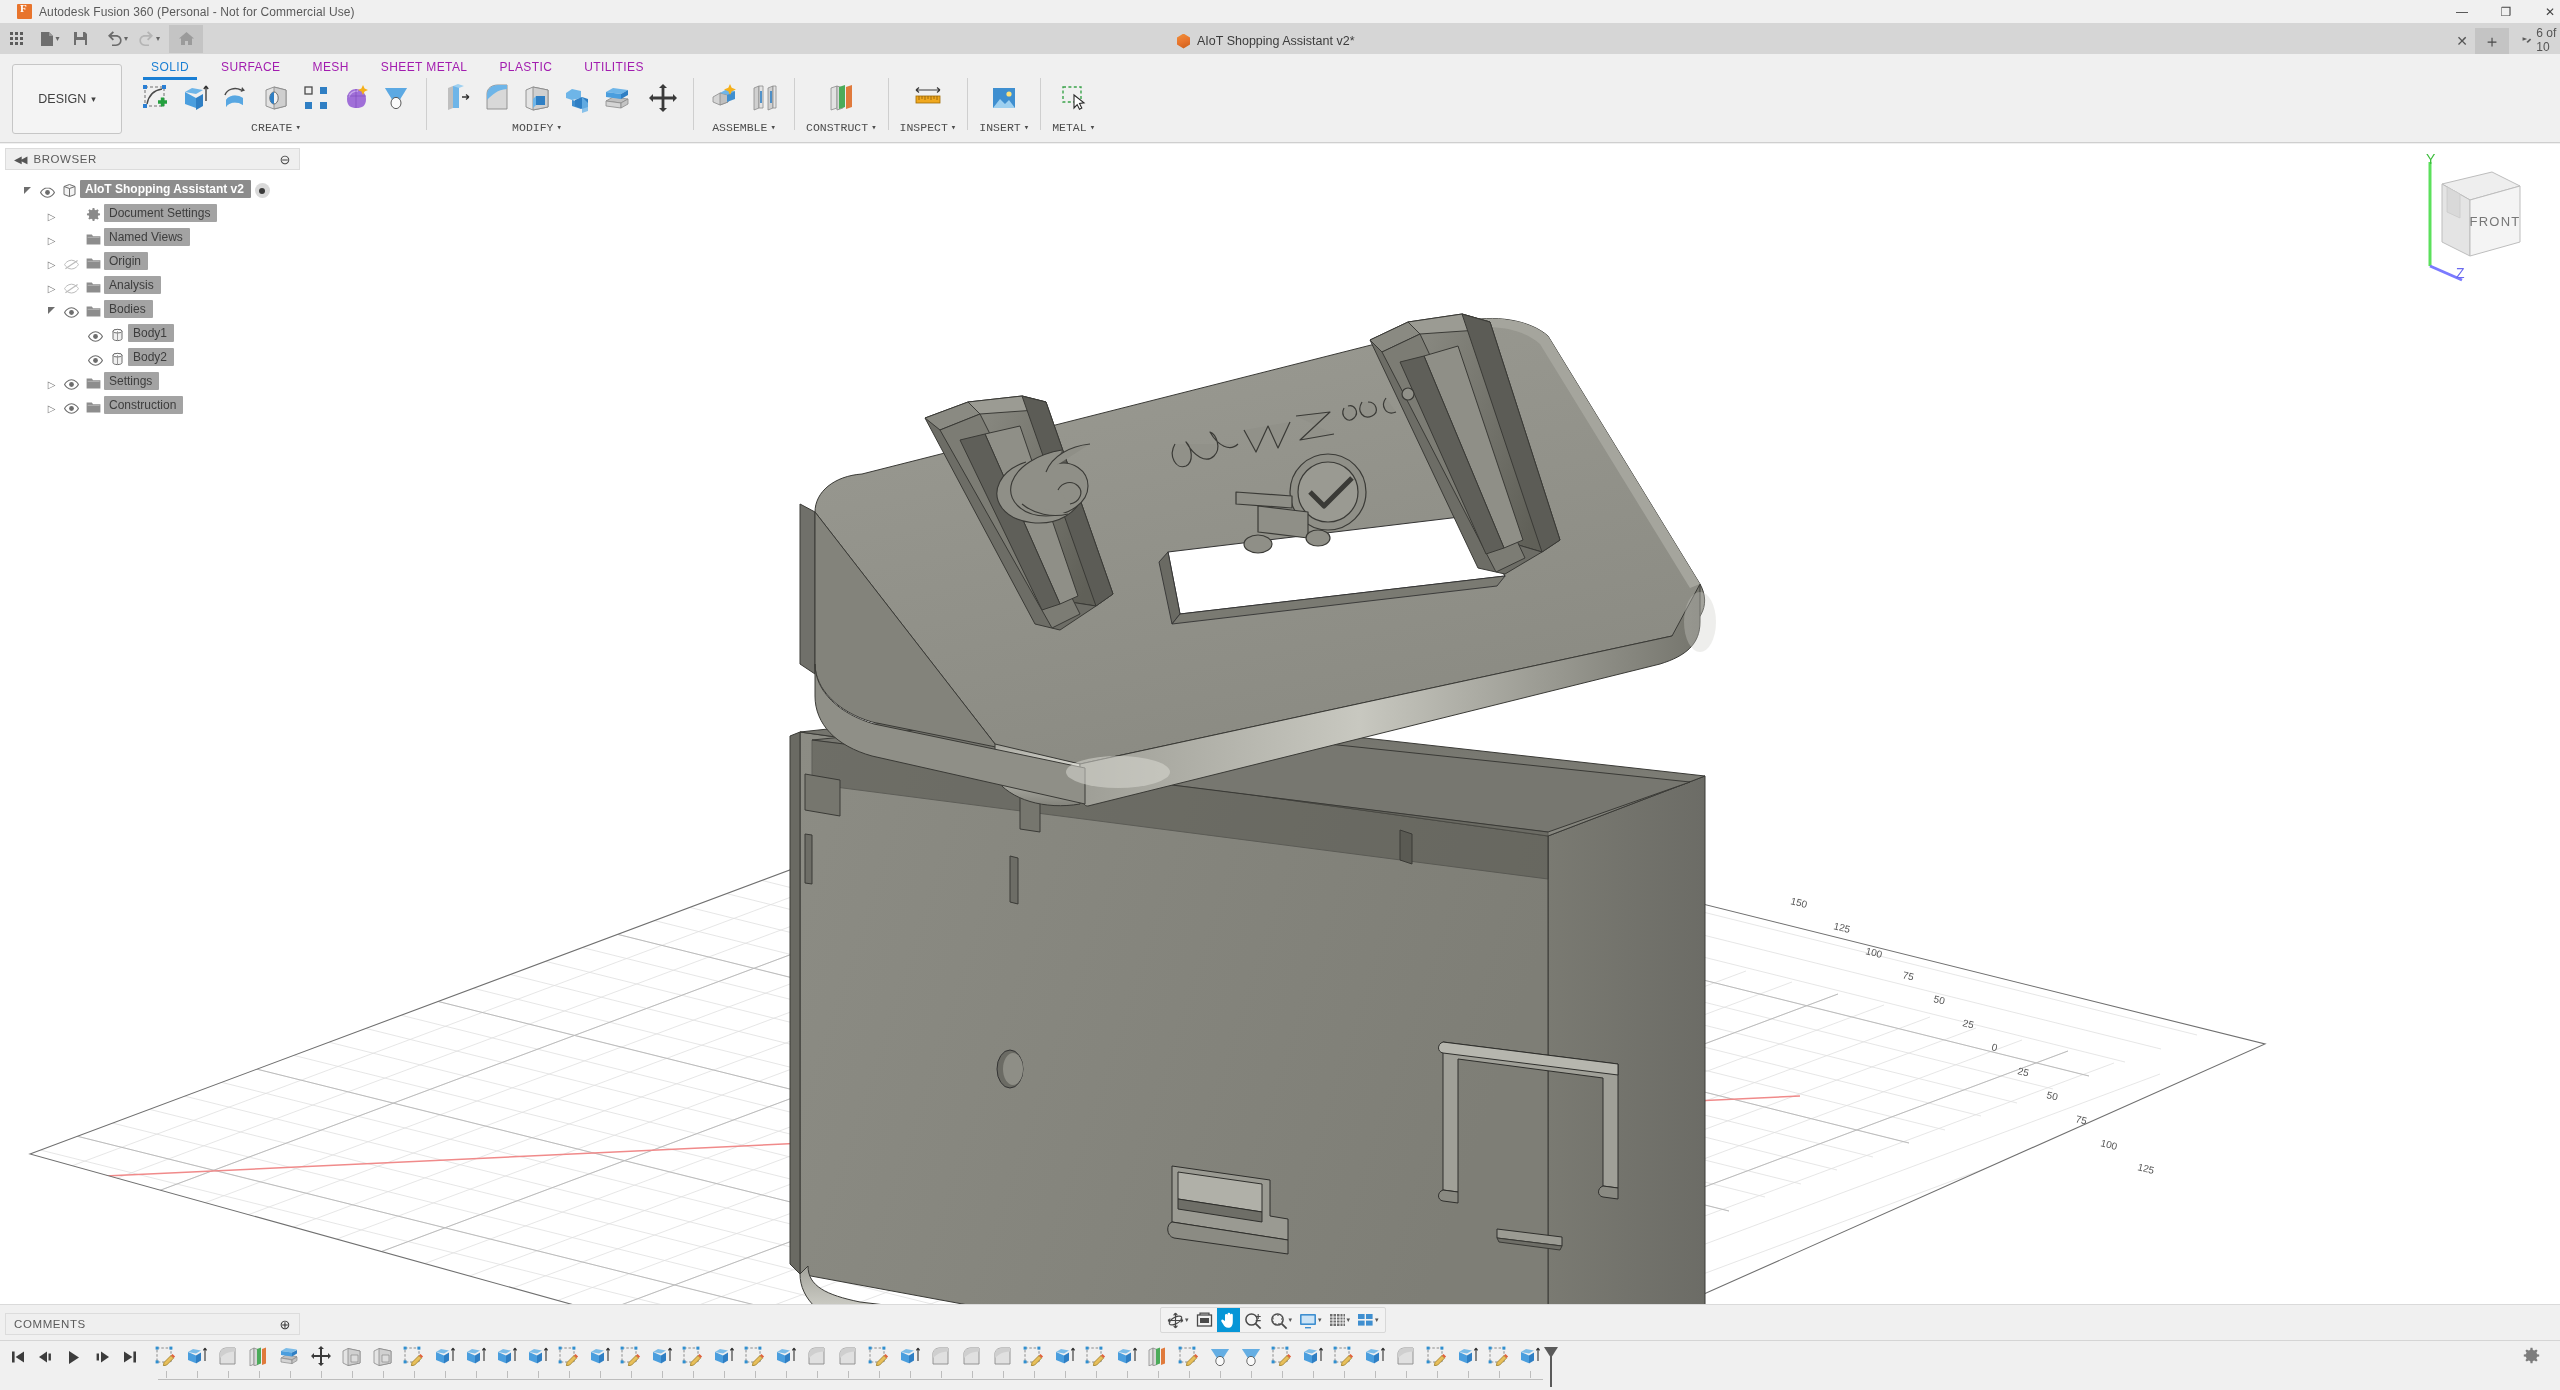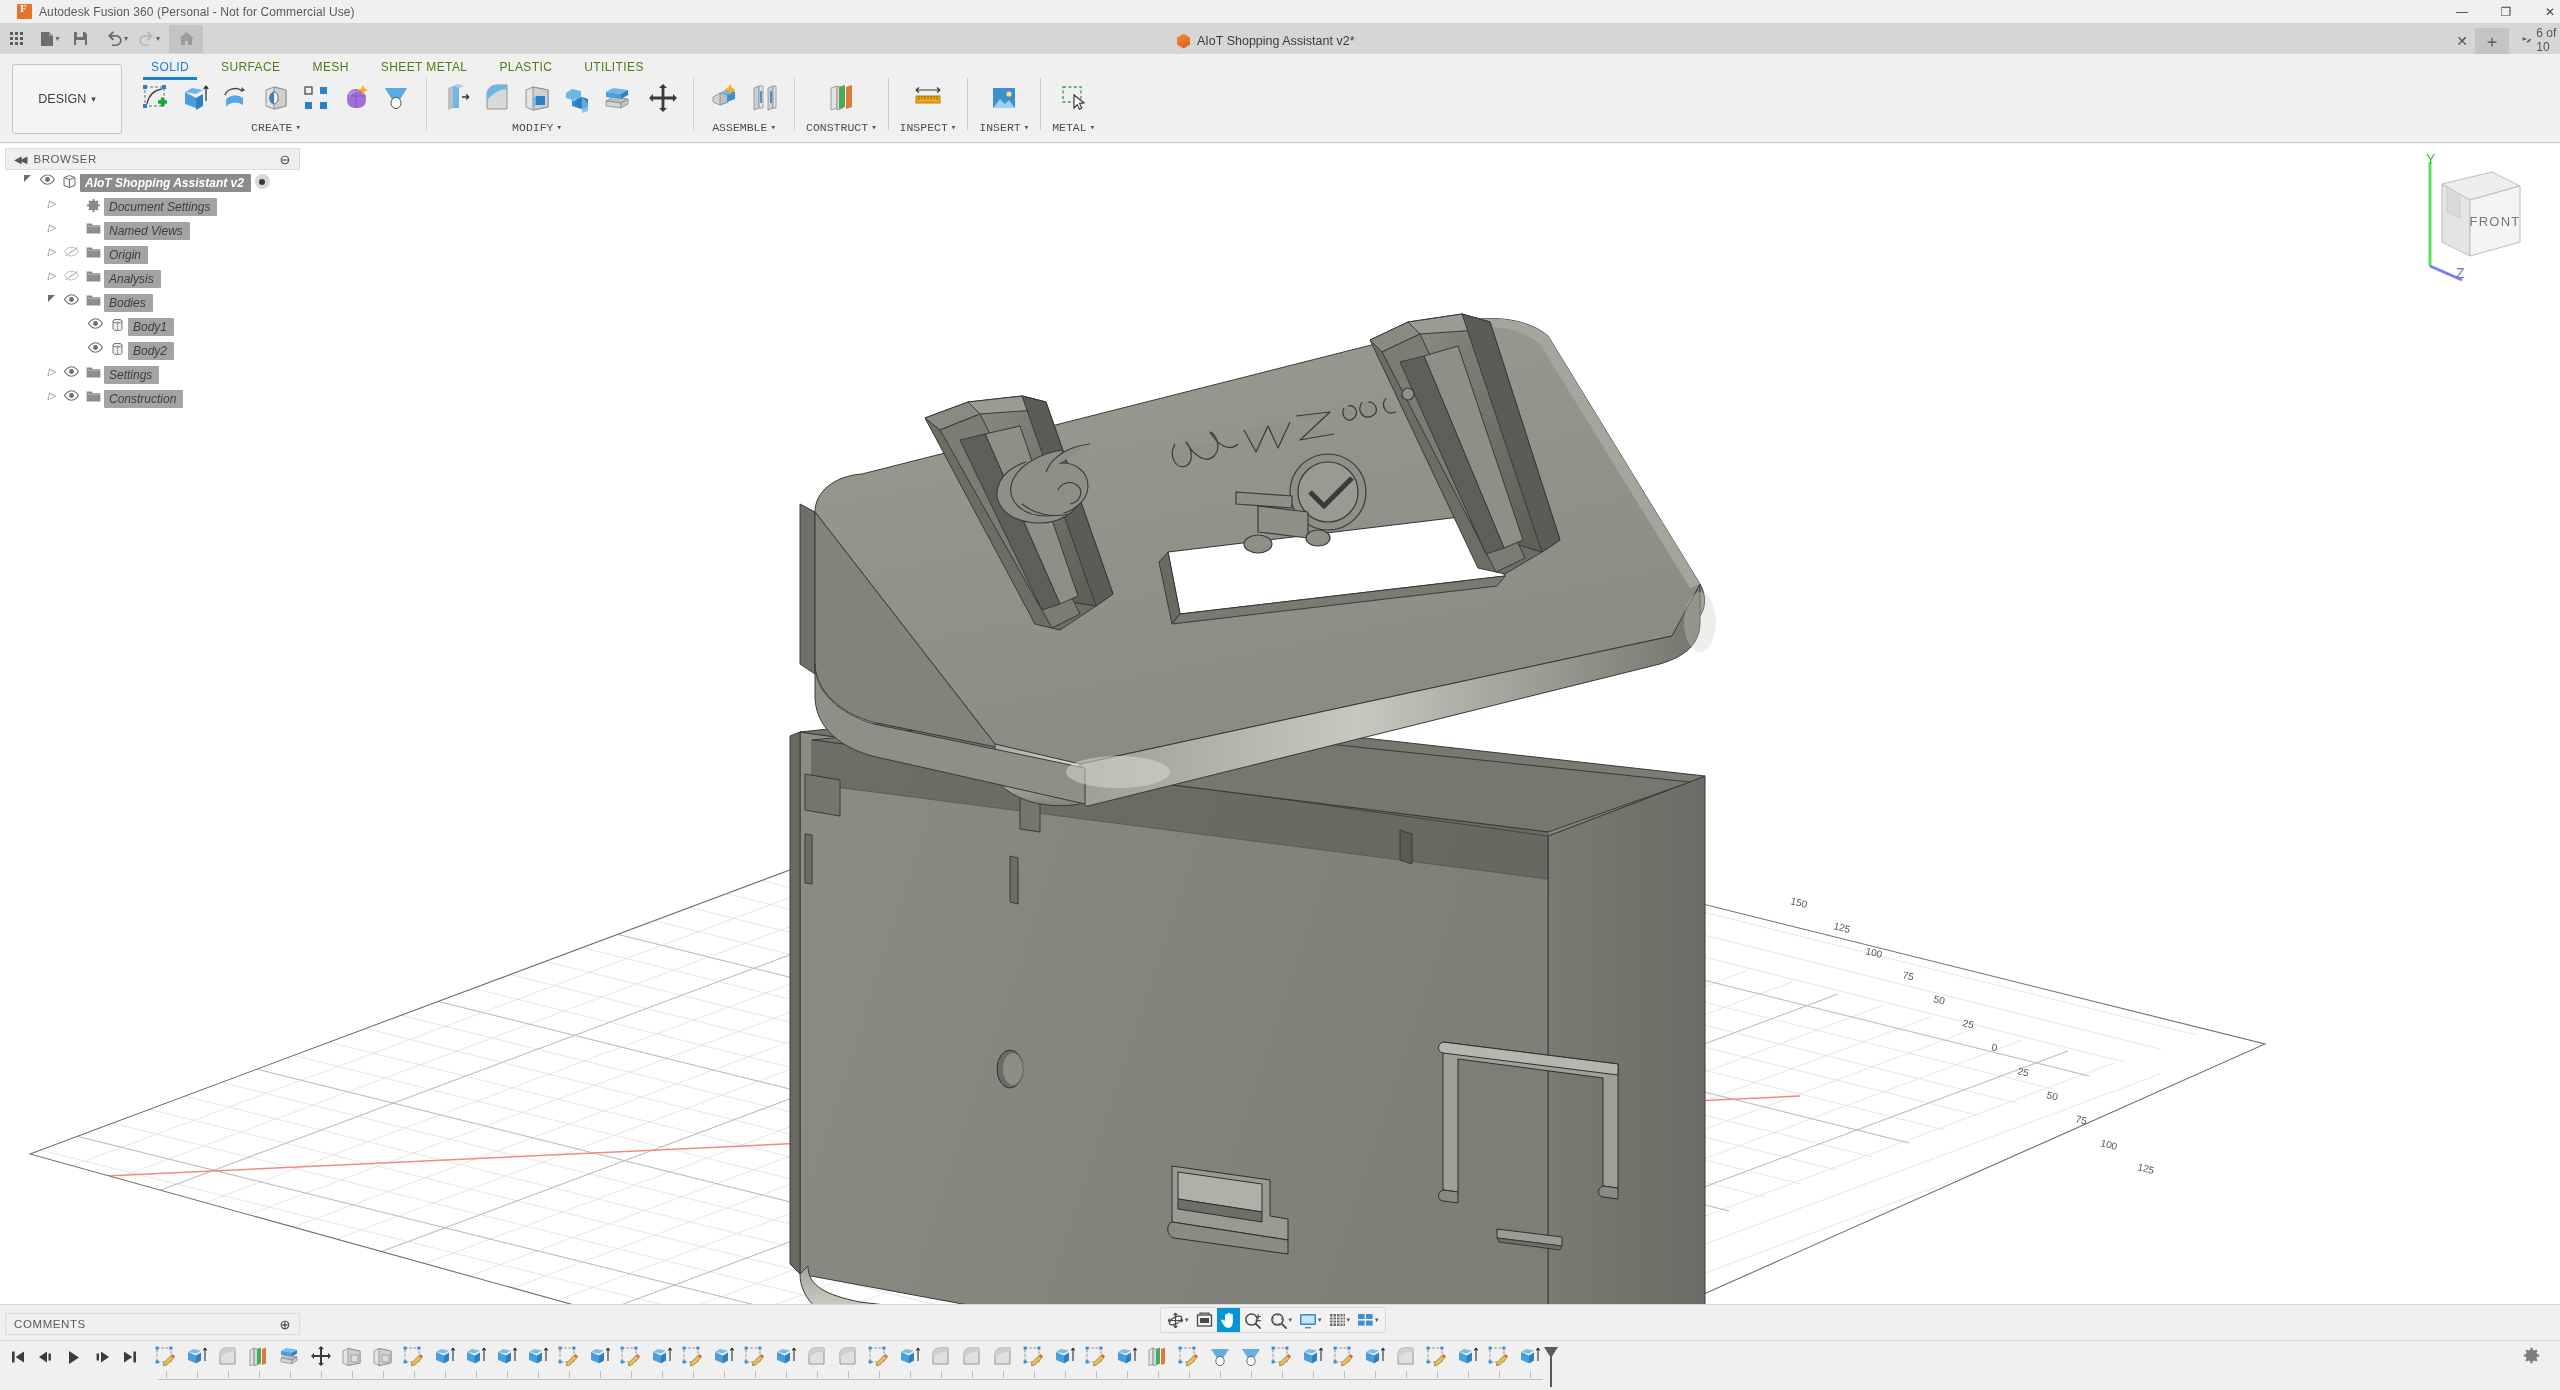--- a/index.html
+++ b/index.html
@@ -90,21 +90,21 @@
     border-bottom: 1px solid #cfcfcf;
   }
   .design-dd {
     position: absolute; left: 12px; top: 10px; width: 110px; height: 70px;
     border: 1px solid #c6c6c6; border-radius: 3px; background: #f4f4f4;
     display: flex; align-items: center; justify-content: center;
     font-size: 12.5px; color: #404040; gap: 5px;
   }
   .ribtabs { position: absolute; left: 135px; top: 4px; display: flex; }
   .ribtab {
-    font-size: 12px; color: #4d7c0f; padding: 2px 16px 6px 16px;
+    font-size: 12px; color: #a21caf; padding: 2px 16px 6px 16px;
     letter-spacing: .4px; white-space: nowrap; position: relative;
   }
   .ribtab.active { color: #1a7fd4; }
   .ribtab.active::after {
     content: ""; position: absolute; left: 8px; right: 8px; bottom: 0;
     height: 3px; background: #1a7fd4;
   }
   .panels { position: absolute; left: 133px; top: 24px; display: flex; align-items: flex-start; height: 62px; }
   .panel { display: flex; flex-direction: column; align-items: center; position: relative; padding: 0 4px; font-family: Liberation Mono, monospace; }
   .panel-row { display: flex; align-items: flex-start; gap: 2px; height: 42px; }
@@ -124,22 +124,22 @@
   }
   .browser-head {
     height: 22px; background: #efefef; border: 1px solid #dcdcdc;
     display: flex; align-items: center; padding: 0 8px;
     color: #5a5a5a; font-size: 11.5px; letter-spacing: .6px;
   }
   .browser-head .collapse { color: #555; margin-right: 8px; font-size: 10px; letter-spacing: -2px; }
   .browser-head .dot { margin-left: auto; font-size: 13px; color: #444; }
   .tree { padding-top: 4px; }
   .tnode {
-    display: flex; align-items: flex-start; height: 24px;
-    font-size: 12px; color: #3d3d3d; white-space: nowrap; font-style: italic;
+    display: flex; align-items: flex-end; height: 24px;
+    font-size: 12px; color: #3d3d3d; white-space: nowrap;
   }
   .tnode .arrow {
     width: 17px; text-align: center; color: #7a7a7a; font-size: 10px; flex: none;
   }
   .tnode .eye { width: 22px; display: flex; justify-content: center; flex: none; }
   .tnode .tico { width: 22px; display: flex; justify-content: center; flex: none; }
   .tnode .tlabel { padding: 2px 7px 2px 5px; background: #a3a3a3; border-radius: 1px; }
   .tnode.root .tlabel { background: #8c8c8c; color: #ffffff; font-weight: bold; }
   .tnode.root .radio {
     margin-left: 4px; width: 15px; height: 15px; border-radius: 50%;

